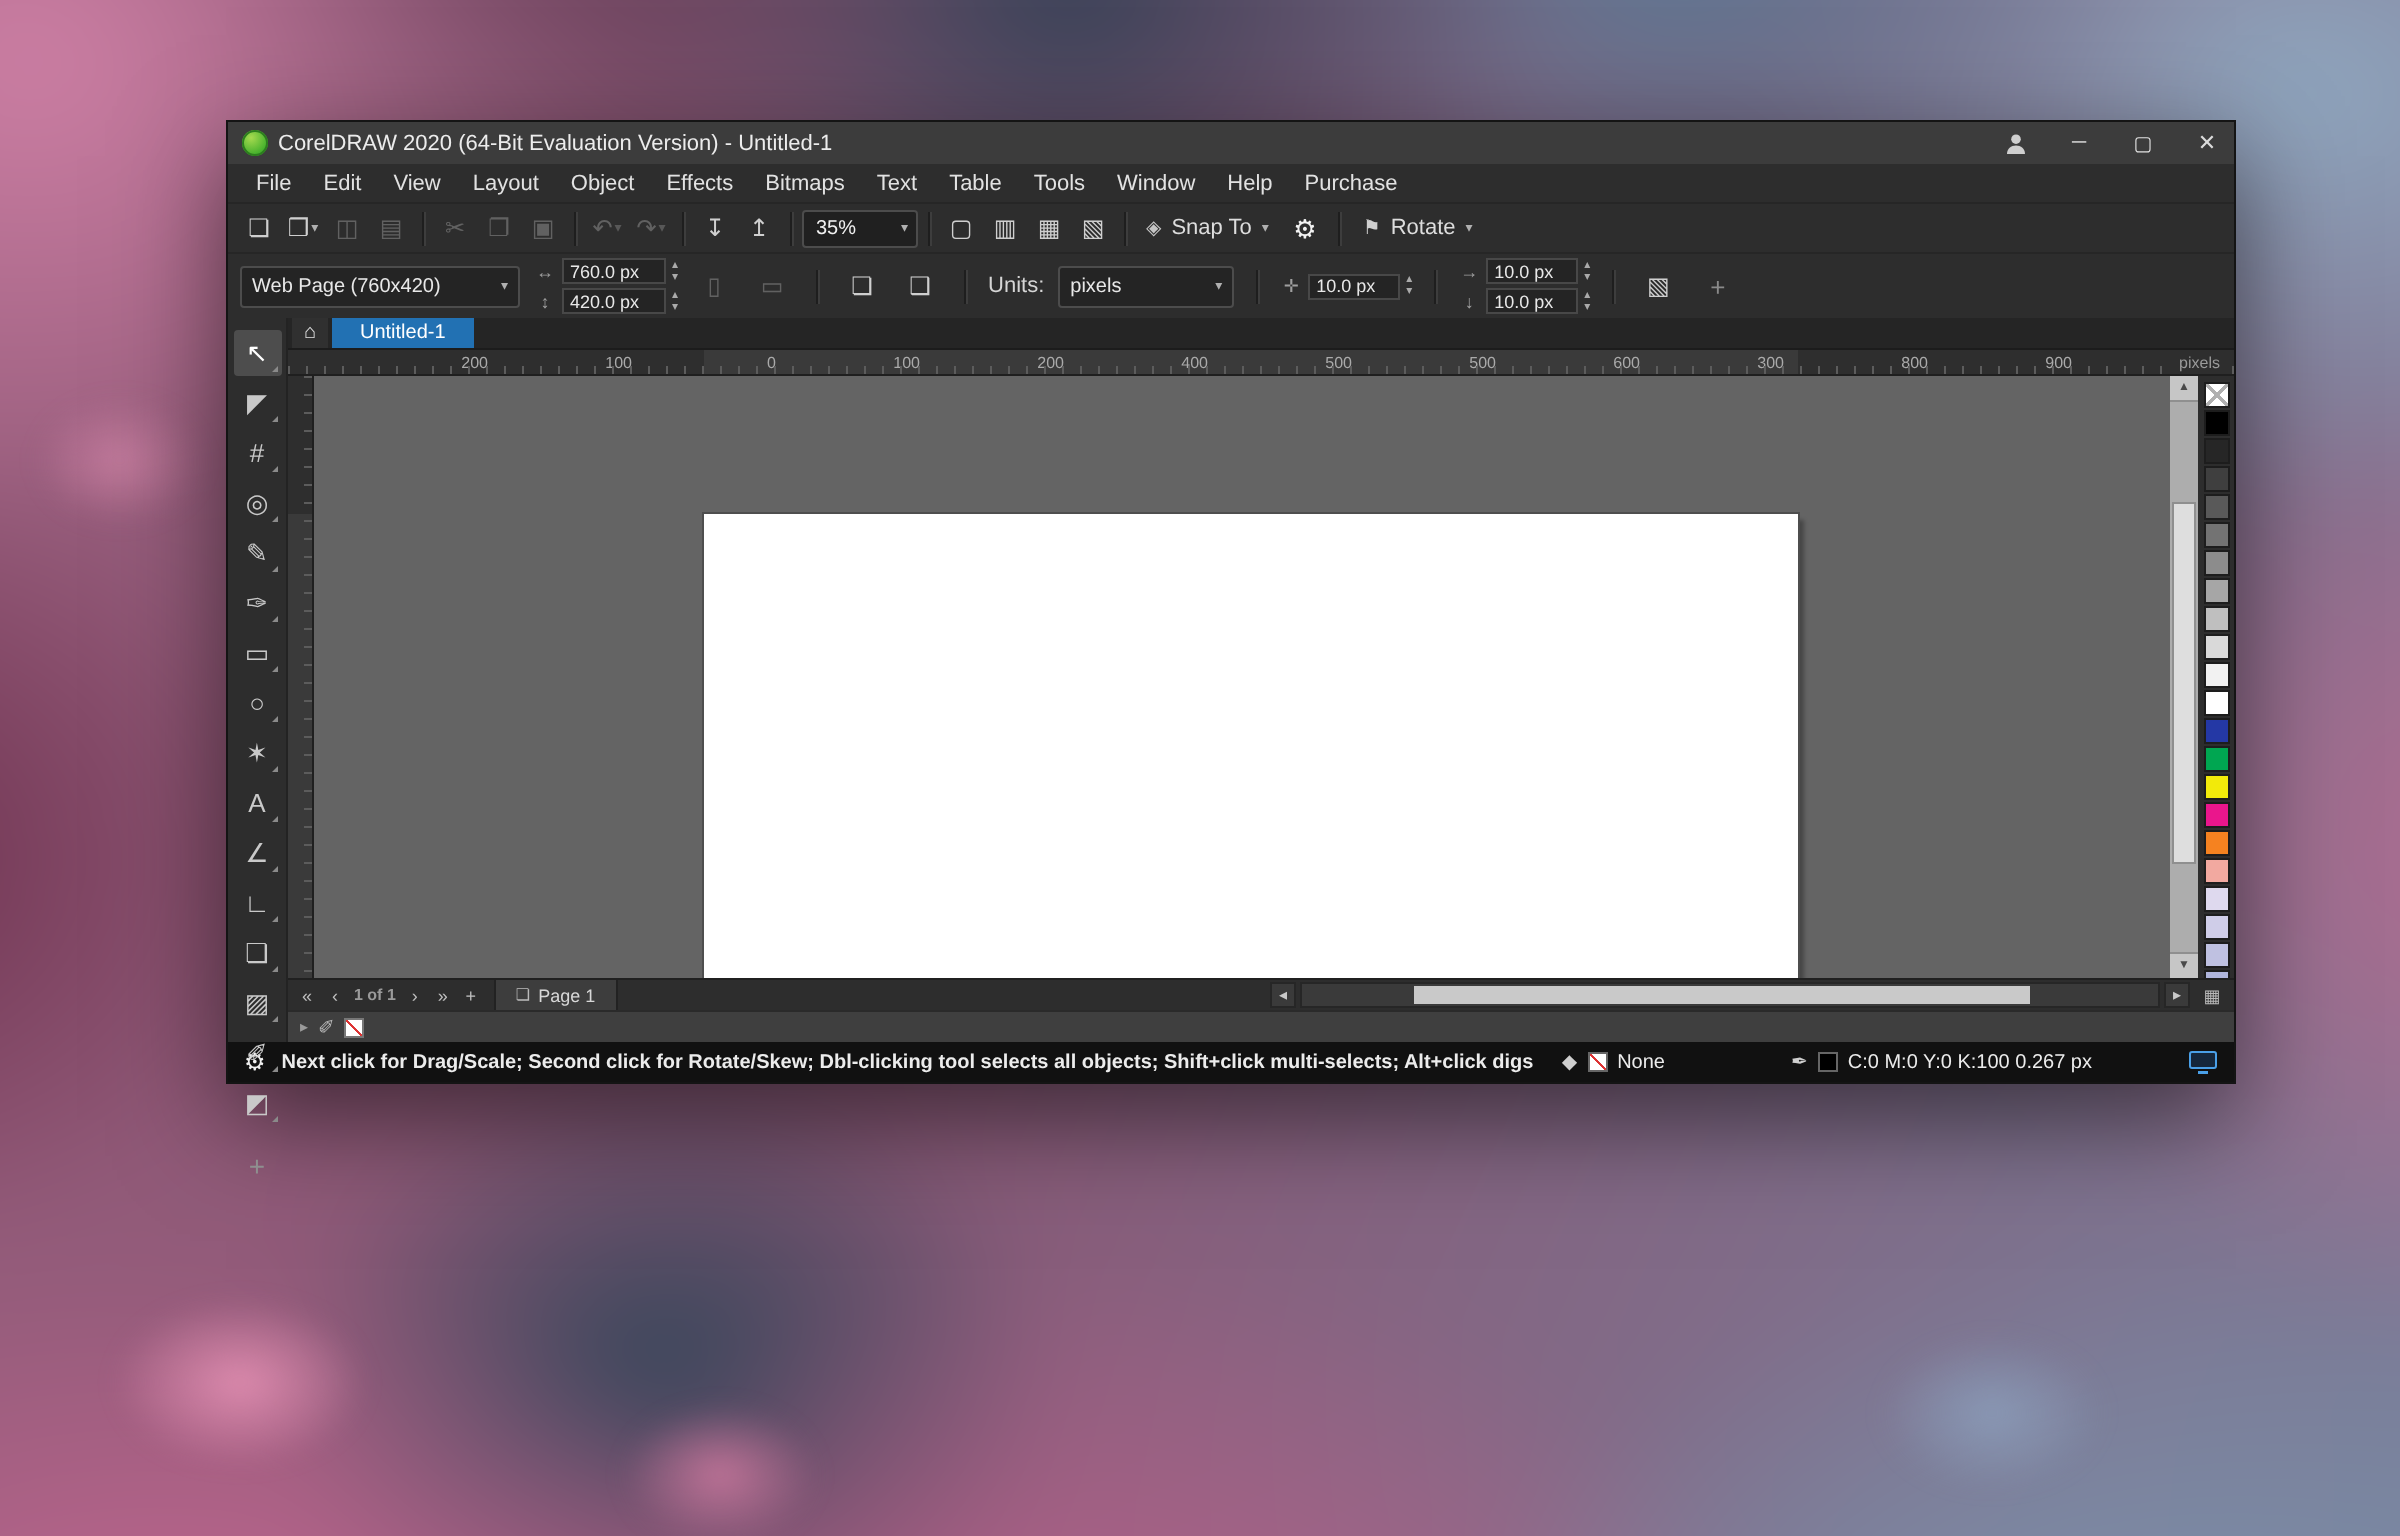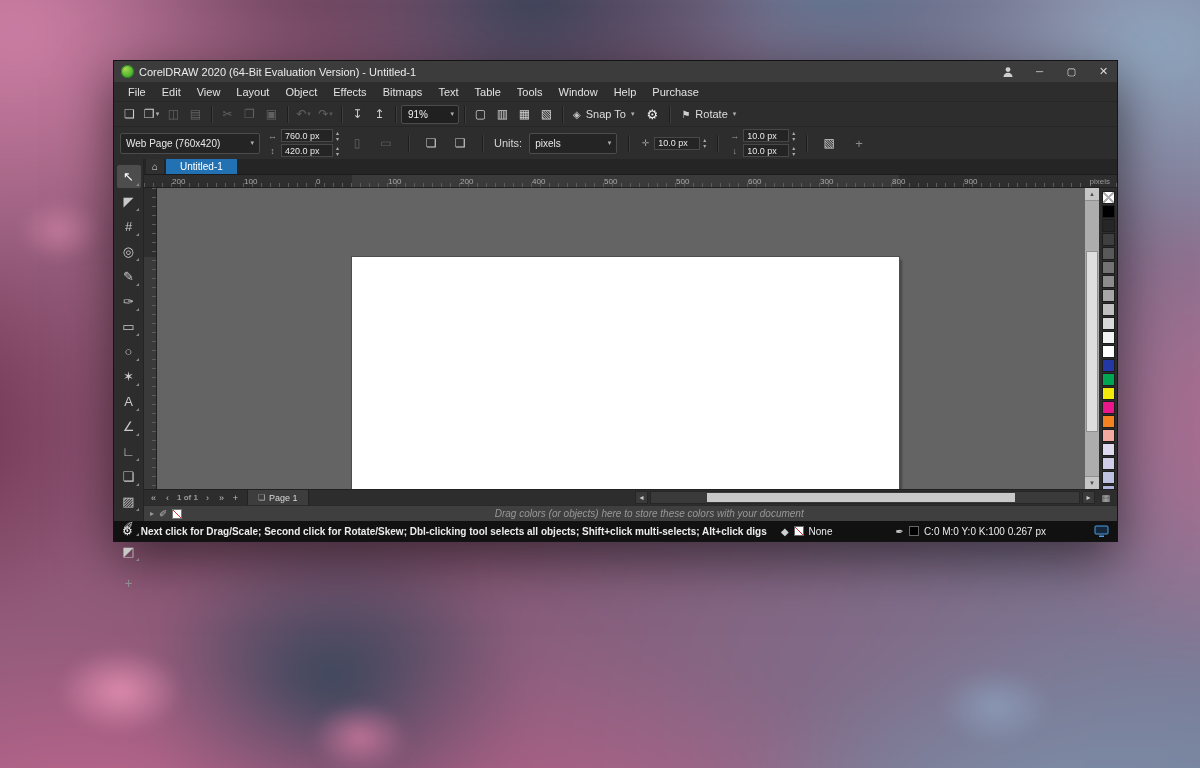--- a/index.html
+++ b/index.html
@@ -94,21 +94,21 @@
 
   .tabrow { height:16px; background:#252525; display:flex; align-items:flex-end; padding-left:2px; gap:2px; border-bottom:1px solid #1c1c1c; flex:0 0 auto; }
   .home-btn { width:18px; height:15px; display:flex; align-items:center; justify-content:center; color:#e0e0e0; font-size:10px; background:#303030; }
   .doc-tab { height:15px; padding:0 14px; background:#2271b3; color:#fff; font-size:10px; display:flex; align-items:center; }
 
   .ruler { height:13px; background:#2e2e2e; position:relative; border-bottom:1px solid #1f1f1f; overflow:hidden; flex:0 0 auto; }
   .ruler-band { position:absolute; left:208px; top:0; width:547px; height:100%; background:#3a3a3a; }
   .ruler::after { content:""; position:absolute; left:0; right:0; bottom:0; height:4px;
     background:repeating-linear-gradient(to right,#5c5c5c 0 1px, transparent 1px 9px); }
   .tick-row { position:absolute; left:28px; top:0; bottom:0; display:flex; }
-  .tick { flex:0 0 72px; width:72px; text-align:left; font-size:8px; color:#aaa; line-height:13px; }
+  .tick { flex:0 0 72px; width:72px; text-align:right; font-size:8px; color:#aaa; line-height:13px; }
   .ruler-unit { position:absolute; right:4px; top:0; font-size:8px; color:#9a9a9a; line-height:13px; background:#2e2e2e; padding:0 3px; z-index:2; }
 
   .main-row { flex:1; display:flex; min-height:0; }
   .canvas { flex:1; background:#646464; position:relative; overflow:hidden; }
   .vruler { position:absolute; left:0; top:0; bottom:0; width:13px; background:#2e2e2e; border-right:1px solid #1f1f1f; z-index:2; }
   .vruler::before { content:""; position:absolute; top:69px; height:303px; left:0; right:0; background:#3a3a3a; }
   .vruler::after { content:""; position:absolute; top:0; bottom:0; right:0; width:4px;
     background:repeating-linear-gradient(to bottom,#5c5c5c 0 1px, transparent 1px 9px); }
   .page { position:absolute; left:208px; top:69px; width:547px; height:303px; background:#fff;
     box-shadow:0 0 0 1px #4e4e4e, 3px 3px 2px rgba(0,0,0,.3); }
@@ -229,21 +229,21 @@
       </span>
     <span class="sep" data-name="toolbar-separator"></span>
     <span class="tbtn" data-name="import-button">
         <span class="tglyph">↧</span>
       </span>
       <span class="tbtn" data-name="export-button">
         <span class="tglyph">↥</span>
       </span>
     <span class="sep" data-name="toolbar-separator"></span>
     <span class="combo" data-name="zoom-level-combo">
-      <span data-name="zoom-level-value">91%</span>
+      <span data-name="zoom-level-value">35%</span>
       <span class="caret" data-name="dropdown-caret-icon">▾</span>
     </span>
     <span class="sep" data-name="toolbar-separator"></span>
     <span class="tbtn" data-name="full-screen-preview-button">
         <span class="tglyph">▢</span>
       </span>
       <span class="tbtn" data-name="show-rulers-button">
         <span class="tglyph">▥</span>
       </span>
       <span class="tbtn" data-name="show-grid-button">
@@ -485,21 +485,20 @@
           <span class="hs-thumb" data-name="horizontal-scroll-thumb"></span>
         </span>
         <span class="hs-btn" data-name="scroll-right-button">▸</span>
         <span class="nav-view" data-name="view-navigator-button">▦</span>
       </div>
 
       <div class="hintrow" data-name="document-palette-bar">
         <span class="hr-arrow" data-name="palette-flyout-icon">▸</span>
         <span class="hr-dropper" data-name="palette-eyedropper-icon">✐</span>
         <span class="hr-swatch" data-name="no-color-swatch"></span>
-        <span class="hint-text" data-name="palette-hint-text">Drag colors (or objects) here to store these colors with your document</span>
       </div>
 
     </div>
   </div>
 
   <div class="statusbar" data-name="status-bar">
     <span class="sb-gear" data-name="status-gear-icon">⚙</span>
     <span class="sb-hint" data-name="status-hint-text">Next click for Drag/Scale; Second click for Rotate/Skew; Dbl-clicking tool selects all objects; Shift+click multi-selects; Alt+click digs</span>
     <span class="sb-group" data-name="fill-indicator">
       <span class="sb-icon" data-name="fill-icon">◆</span>

